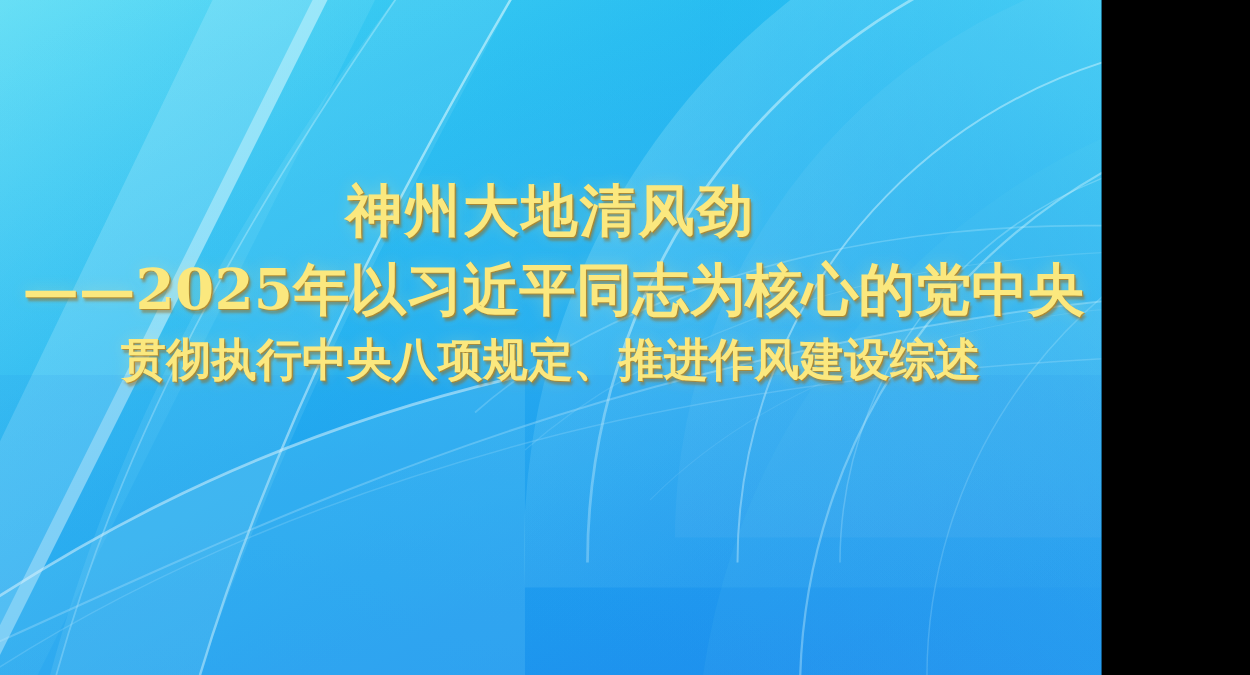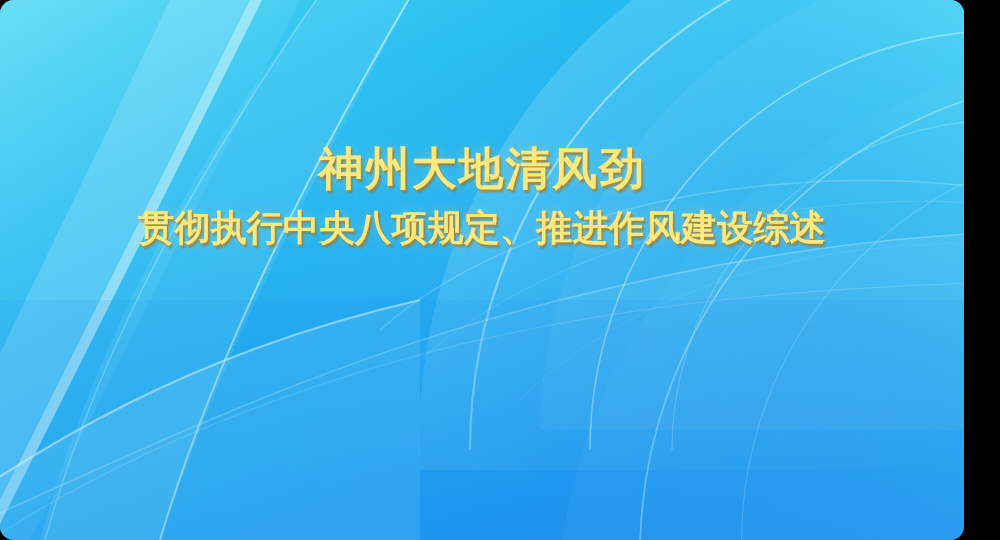--- a/index.html
+++ b/index.html
@@ -2,26 +2,25 @@
 <html><head>
 <meta charset="utf-8">
 <style>
   html, body {
     margin: 0;
     padding: 0;
     background: #000;
   }
   #banner {
     position: relative;
-    width: 964px;
+    width: 881px;
     height: 540px;
     overflow: hidden;
     font-family: "DejaVu Serif", "Liberation Serif", serif;
     background: #19aef0;
-    border-radius: 14px;
   }
 
   
   .bg-svg {
     position: absolute;
     inset: 0;
     width: 1000px;
     height: 540px;
     display: block;
   }
@@ -165,16 +164,17 @@
       <path d="M 380,330 C 470,250 620,200 760,186 C 860,176 940,180 1010,192" fill="none" stroke="#cdf4fe" stroke-width="1.4" opacity="0.26"></path>
       <path d="M 420,360 C 520,272 670,222 810,208 C 900,198 960,200 1010,208" fill="none" stroke="#bfeffd" stroke-width="1.0" opacity="0.18"></path>
       <path d="M 520,400 C 600,320 720,268 860,250 C 930,242 980,242 1010,246" fill="none" stroke="#b6ecfd" stroke-width="0.9" opacity="0.14"></path>
     </g>
 
     <rect x="0" y="300" width="1000" height="240" fill="#1b86ee" opacity="0.10"></rect>
   </svg>
 
   <div class="title-wrap">
     <span class="tline tline-1">神州大地清风劲</span>
+    <span class="tline tline-2">——2025年以习近平同志为核心的党中央</span>
     <span class="tline tline-3">贯彻执行中央八项规定、推进作风建设综述</span>
   </div>
 
 </div>
 
 </body></html>

